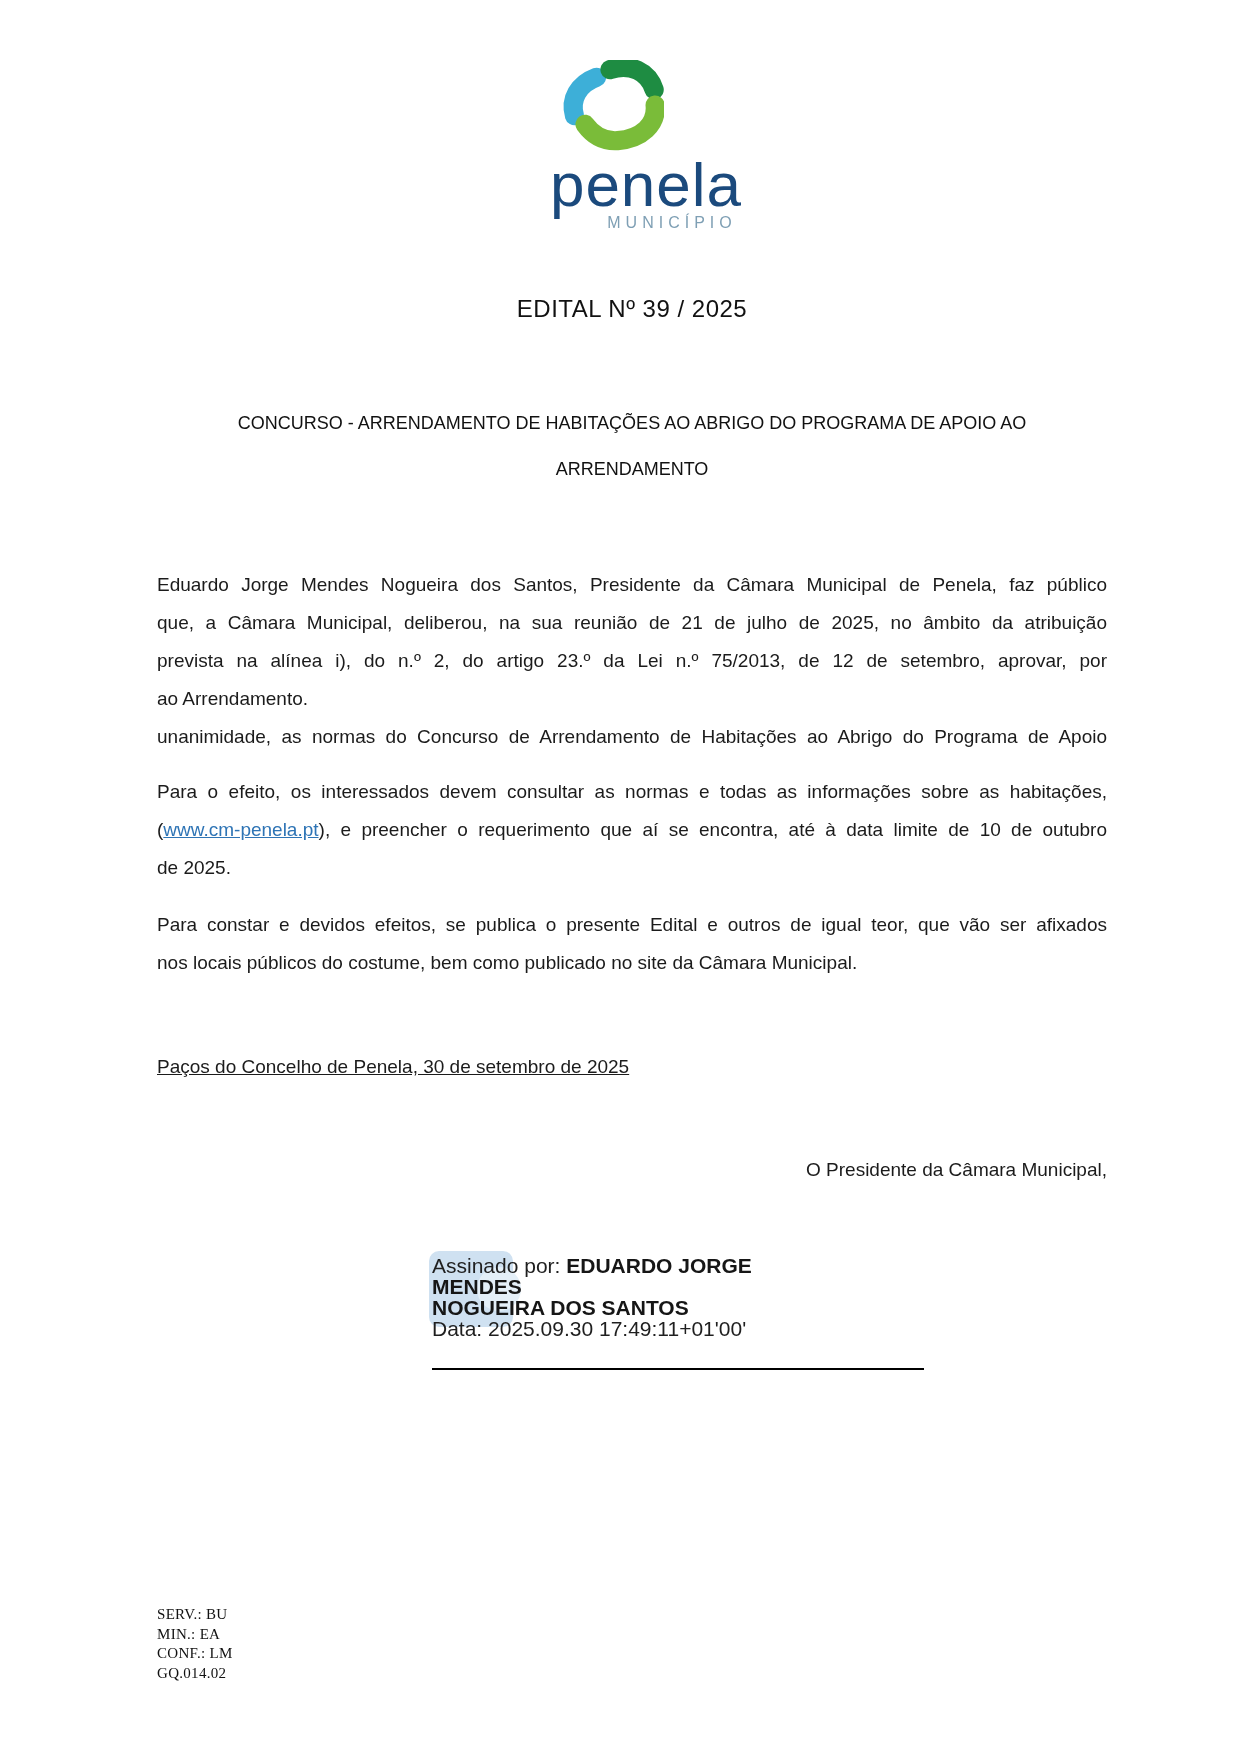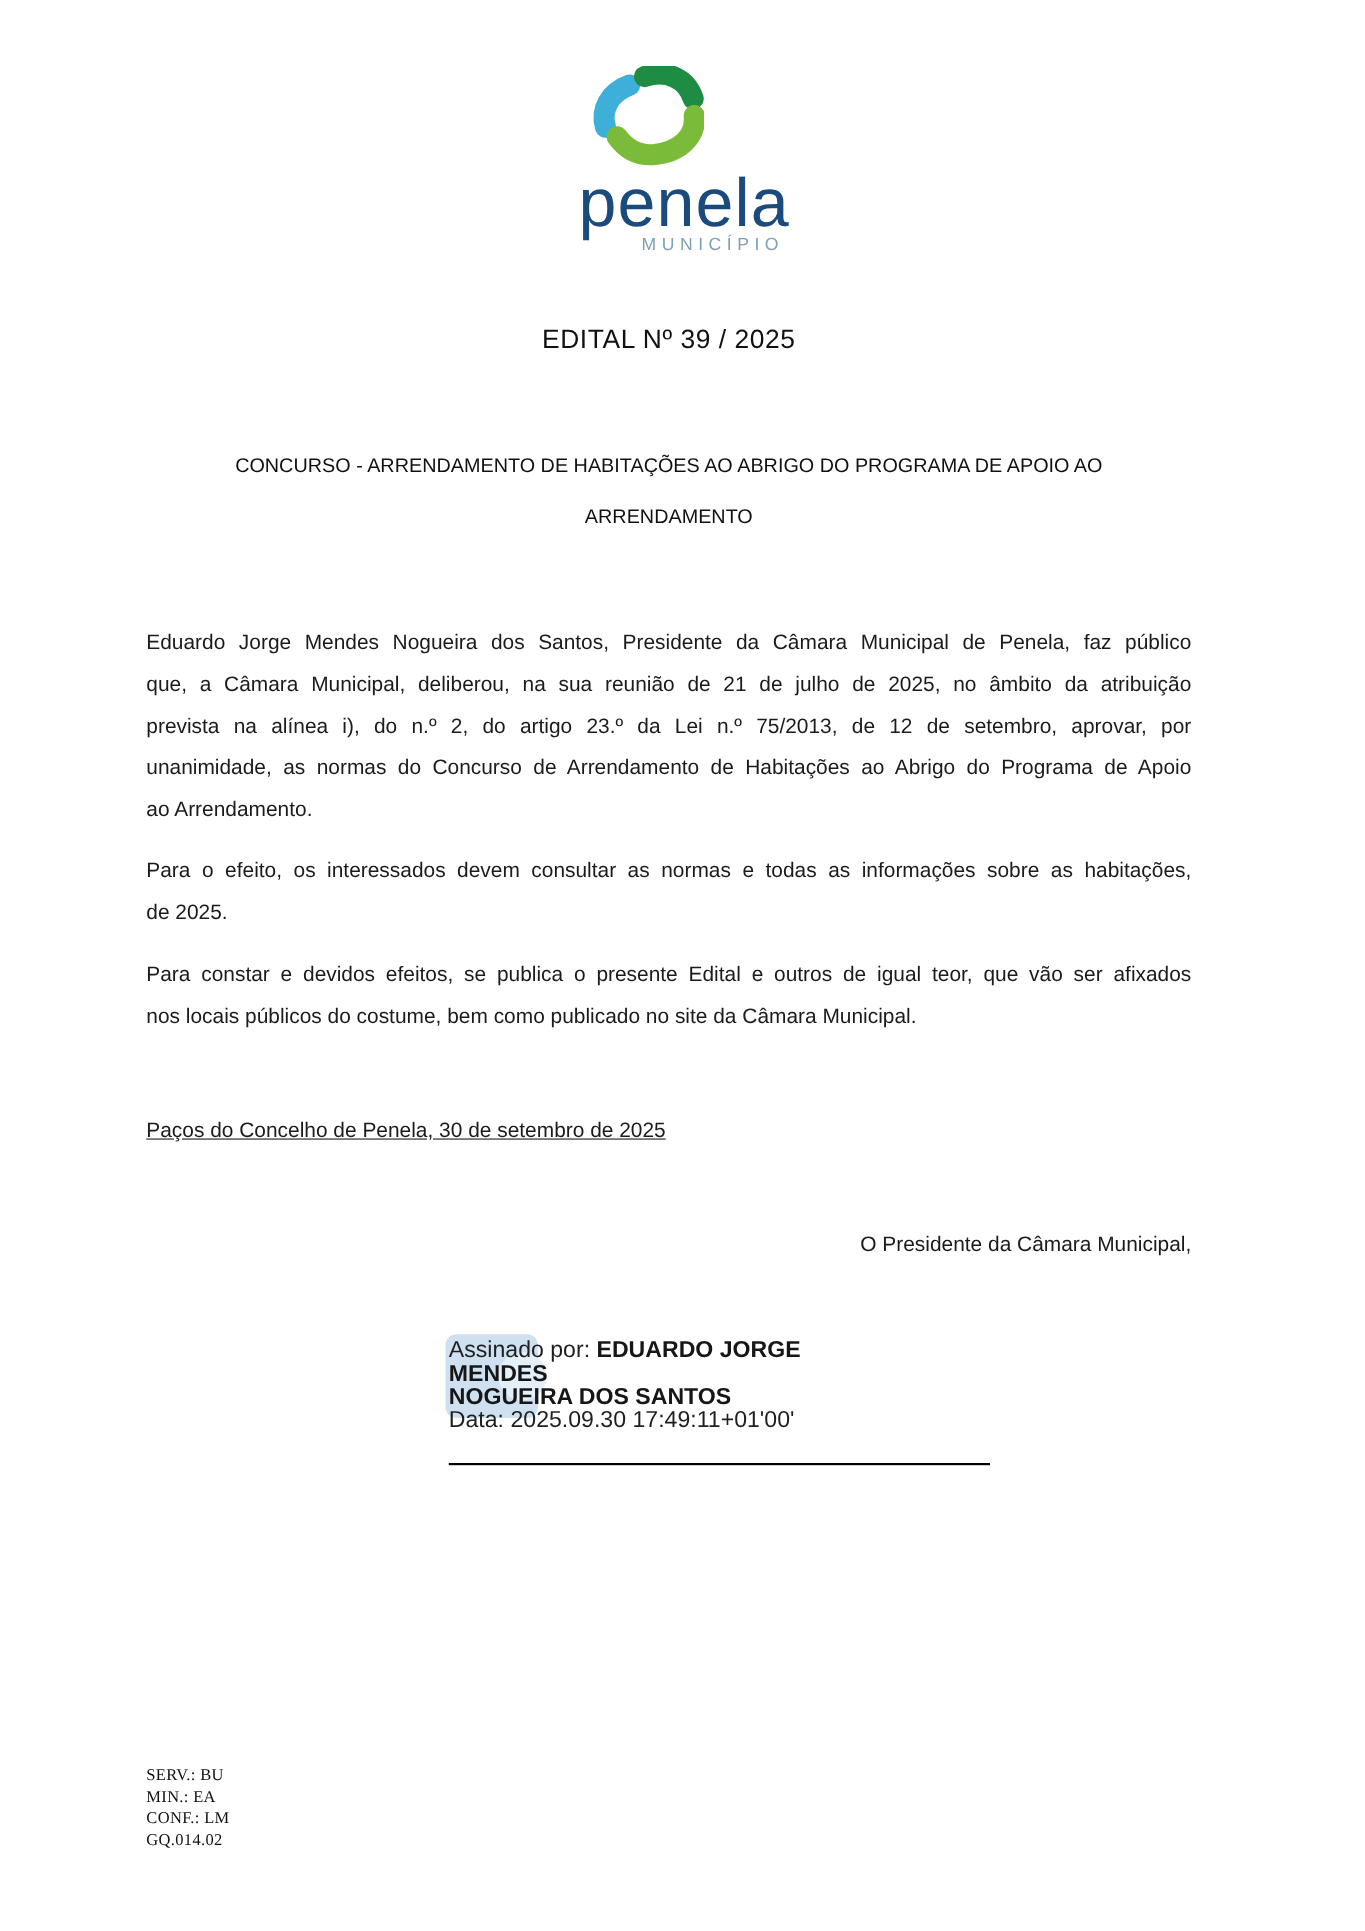--- a/index.html
+++ b/index.html
@@ -8,20 +8,21 @@
     background: #ffffff;
   }
   .page {
     position: relative;
     width: 1216px;
     height: 1755px;
     background: #ffffff;
     font-family: "Liberation Sans", sans-serif;
     color: #1b1b1b;
     overflow: hidden;
+    margin-left: 24px;
   }
 
   
   .logo-block {
     padding-top: 60px;
     text-align: center;
   }
   .logo-mark {
     display: block;
     margin: 0 auto;
@@ -186,26 +187,27 @@
     <div class="subject-line">CONCURSO - ARRENDAMENTO DE HABITAÇÕES AO ABRIGO DO PROGRAMA DE APOIO AO</div>
     <div class="subject-line">ARRENDAMENTO</div>
   </div>
 
   <div class="content">
 
     <div class="para p1">
       <div class="line">Eduardo Jorge Mendes Nogueira dos Santos, Presidente da Câmara Municipal de Penela, faz público</div>
       <div class="line">que, a Câmara Municipal, deliberou, na sua reunião de 21 de julho de 2025, no âmbito da atribuição</div>
       <div class="line">prevista na alínea i), do n.º 2, do artigo 23.º da Lei n.º 75/2013, de 12 de setembro, aprovar, por</div>
+      <div class="line last">ao Arrendamento.</div>
       <div class="line">unanimidade, as normas do Concurso de Arrendamento de Habitações ao Abrigo do Programa de Apoio</div>
-      <div class="line last">ao Arrendamento.</div>
     </div>
 
     <div class="para p2">
       <div class="line">Para o efeito, os interessados devem consultar as normas e todas as informações sobre as habitações,</div>
+      <div class="line"><span>(</span><a class="link" href="#">www.cm-penela.pt</a><span>), e preencher o requerimento que aí se encontra, até à data limite de 10 de outubro</span></div>
       <div class="line last">de 2025.</div>
     </div>
 
     <div class="para p3">
       <div class="line">Para constar e devidos efeitos, se publica o presente Edital e outros de igual teor, que vão ser afixados</div>
       <div class="line last">nos locais públicos do costume, bem como publicado no site da Câmara Municipal.</div>
     </div>
 
     <div class="dateline">Paços do Concelho de Penela, 30 de setembro de 2025</div>
 

